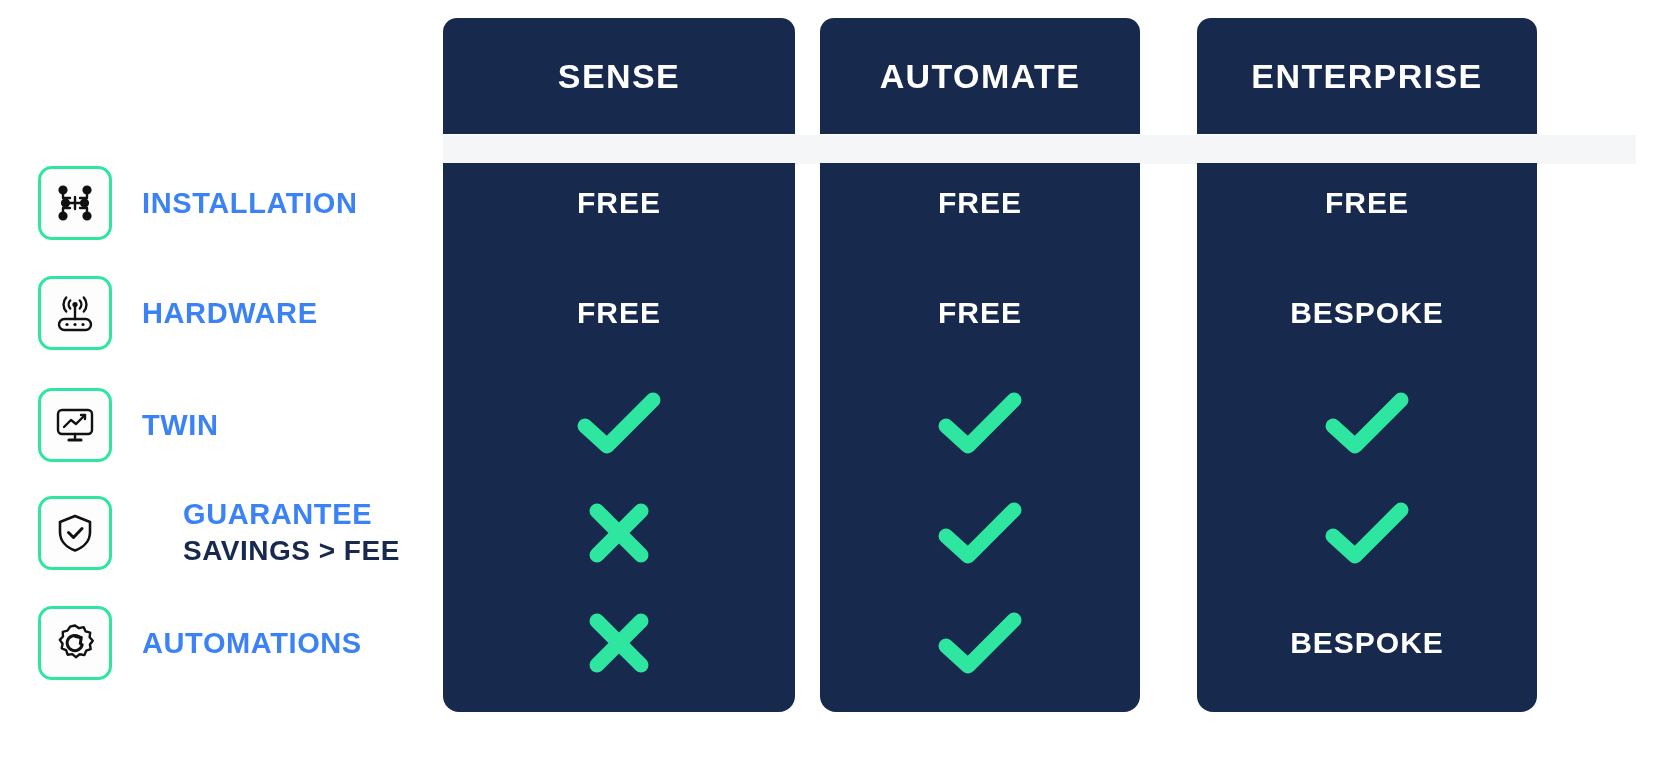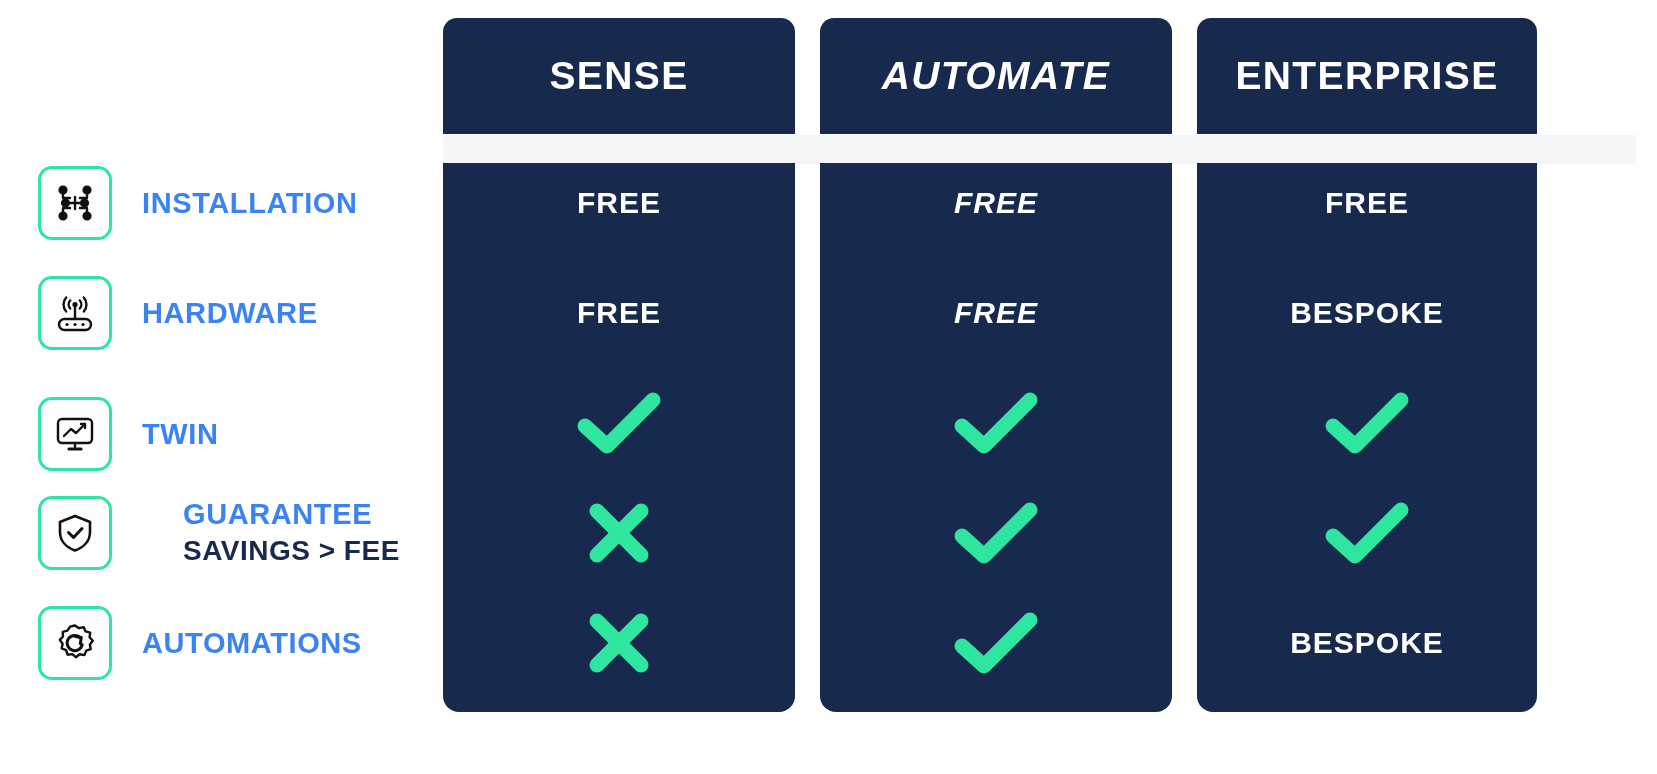--- a/index.html
+++ b/index.html
@@ -23,34 +23,34 @@
   
   .col-head{
     position:absolute;
     top:18px;height:116px;
     background:#17294d;
     border-radius:14px 14px 0 0;
     display:flex;align-items:center;justify-content:center;
   }
   .col-head .ttl{
     color:#ffffff;
-    font-size:39px;
+    font-size:34px;
     font-weight:bold;
     letter-spacing:1.4px;
   }
   .col-body{
     position:absolute;
     top:163px;height:549px;
     background:#17294d;
     border-radius:0 0 16px 16px;
   }
 
   
   .c1{left:443px;width:352px;}
-  .c2{left:820px;width:352px;font-style:italic;}
+  .c2{left:820px;width:320px;}
   .c3{left:1197px;width:340px;}
 
   
   .cell{
     position:absolute;
     height:110px;
     display:flex;align-items:center;justify-content:center;text-align:right;
   }
   .cell .txt{
     color:#ffffff;
@@ -154,21 +154,21 @@
         <path d="M26.8 9.5 a6 6 0 0 1 0 8"></path>
         <path d="M13.2 6.5 a10.5 10.5 0 0 0 0 14"></path>
         <path d="M30.8 6.5 a10.5 10.5 0 0 1 0 14"></path>
       </svg>
     </div>
     <div class="feature-text">
       <span class="feature-title">HARDWARE</span>
     </div>
   </div>
 
-  <div class="feature" style="top:392px;">
+  <div class="feature" style="top:383px;">
     <div class="icon-box">
       <svg width="44" height="44" viewBox="0 0 44 44" fill="none" stroke="#111111" stroke-width="2.4" stroke-linecap="round" stroke-linejoin="round">
         <rect x="5" y="7" width="34" height="24" rx="4"></rect>
         <path d="M11 24 L18 17 L23 21 L32 12"></path>
         <path d="M28 12 L32 12 L32 16"></path>
         <path d="M22 31 L22 35"></path>
         <path d="M16 37 L28 37" stroke-width="3.2"></path>
       </svg>
     </div>
     <div class="feature-text">

